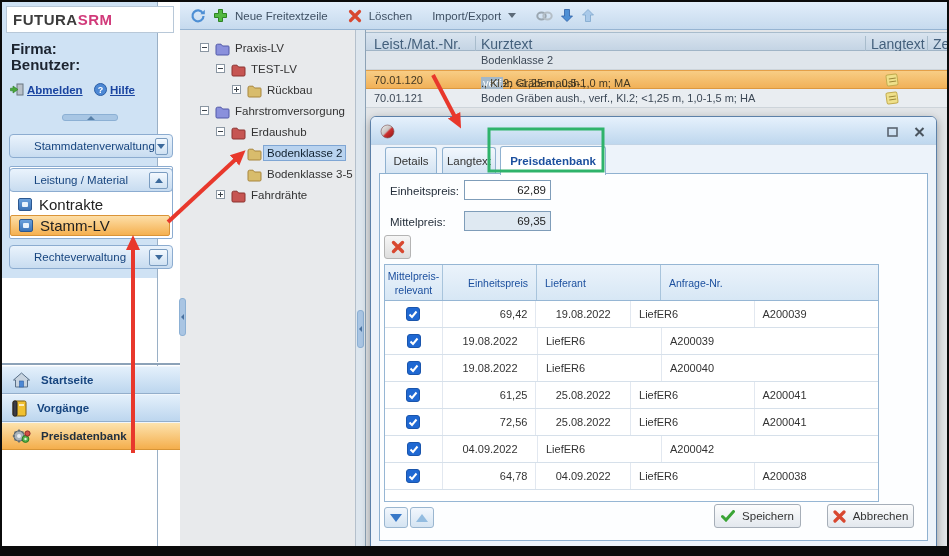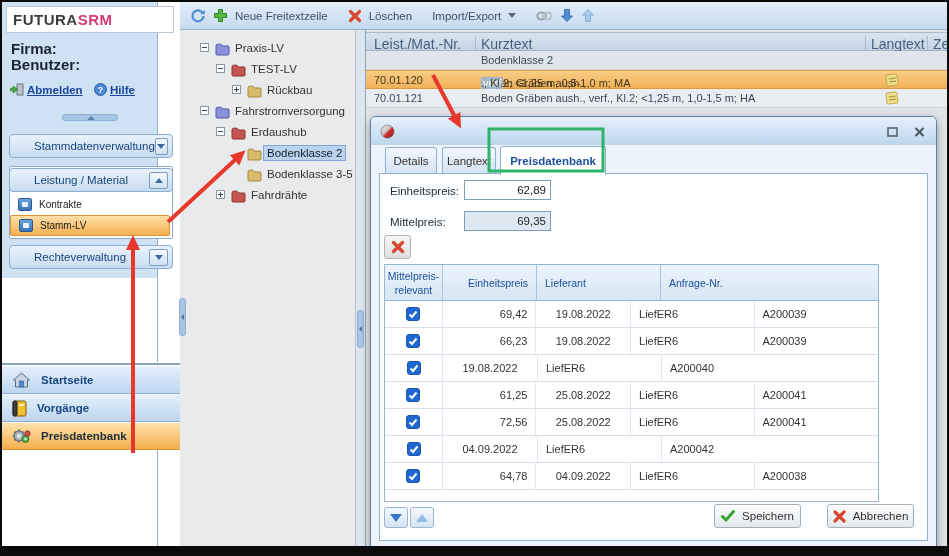--- a/index.html
+++ b/index.html
@@ -17,21 +17,21 @@
   .info-label{position:absolute;left:9px;font-size:15px;font-weight:bold;color:#1c2430;}
   .side-link{display:inline-flex;align-items:center;gap:3px;font-size:11.5px;color:#1a44a0;text-decoration:underline;font-weight:bold;cursor:pointer;}
   .h-splitter{position:absolute;left:60px;top:112px;width:56px;height:7px;background:#a8c6e4;border-radius:3px;border:1px solid #8cb0d4;}
   .h-splitter::before{content:"";position:absolute;left:24px;top:1px;border-left:4px solid transparent;border-right:4px solid transparent;border-bottom:4px solid #5880a8;}
   .acc-bar{position:absolute;left:7px;width:164px;height:24px;background:linear-gradient(#eaf3fc,#c8dcf0);border:1px solid #8cacd0;border-radius:4px;display:flex;align-items:center;padding:0 4px 0 24px;font-size:11.5px;color:#17457f;cursor:pointer;}
   .acc-bar .acc-label{flex:1;}
   .acc-btn{width:19px;height:17px;background:linear-gradient(#f4f9fe,#cfe1f2);border:1px solid #7a9cc0;border-radius:2px;display:flex;align-items:center;justify-content:center;cursor:pointer;}
   .tri-down{border-left:4px solid transparent;border-right:4px solid transparent;border-top:5px solid #3c6a9c;}
   .tri-up{border-left:4px solid transparent;border-right:4px solid transparent;border-bottom:5px solid #3c6a9c;}
   .acc-group{position:absolute;left:7px;top:164px;width:164px;height:73px;background:#fff;border:1px solid #8cacd0;border-radius:2px;}
-  .acc-item{position:absolute;left:1px;width:160px;height:21px;display:flex;align-items:center;gap:7px;padding-left:8px;font-size:10px;color:#222;cursor:pointer;}
+  .acc-item{position:absolute;left:1px;width:160px;height:21px;display:flex;align-items:center;gap:7px;padding-left:8px;font-size:15px;color:#222;cursor:pointer;}
   .acc-item.selected{background:linear-gradient(#fddfa8,#f5b050);border:1px solid #da9438;border-radius:2px;}
   .mini-app-icon{width:14px;height:13px;background:linear-gradient(#6aa0dc,#3c74b8);border:1px solid #2c5890;border-radius:2px;position:relative;}
   .mini-app-icon::after{content:"";position:absolute;left:3px;top:3px;width:6px;height:5px;background:#e8f2fc;border-radius:1px;}
   .nav-divider{position:absolute;left:0;top:360px;width:178px;height:3px;background:#8ca2b8;border-top:1px solid #fff;}
   .nav-bar{position:absolute;left:0;width:178px;height:28px;background:linear-gradient(#e4f0fb,#bdd6ee);border-top:1px solid #f0f6fc;border-bottom:1px solid #93aecb;display:flex;align-items:center;gap:10px;padding-left:10px;font-size:11.5px;font-weight:bold;color:#17457f;cursor:pointer;}
   .nav-bar.selected{background:linear-gradient(#fde3ae,#f4ae4c);border-bottom:1px solid #d79436;color:#203040;}
 
   
   .toolbar{position:absolute;left:178px;top:0;width:767px;height:28px;background:linear-gradient(#e2eefa,#c6daee);border-bottom:1px solid #96b4d2;display:flex;align-items:center;gap:7px;padding-left:10px;font-size:11.5px;color:#3f5063;}
   .tb-label{cursor:pointer;}
@@ -389,21 +389,20 @@
           <div class="pt-cell w5">A200039</div>
         </div>
         <div class="pt-row">
           <div class="pt-cell w1">
                 <span class="checkbox">
                   <svg width="10" height="9" viewBox="0 0 10 9">
                     <path d="M1.5 4.5 L4 7 L8.5 1.5" fill="none" stroke="#fff" stroke-width="2"></path>
                   </svg>
                 </span>
               </div>
-          <div class="pt-cell w2">66,23</div>
           <div class="pt-cell w3">19.08.2022</div>
           <div class="pt-cell w4">LiefER6</div>
           <div class="pt-cell w5">A200039</div>
         </div>
         <div class="pt-row">
           <div class="pt-cell w1">
                 <span class="checkbox">
                   <svg width="10" height="9" viewBox="0 0 10 9">
                     <path d="M1.5 4.5 L4 7 L8.5 1.5" fill="none" stroke="#fff" stroke-width="2"></path>
                   </svg>

